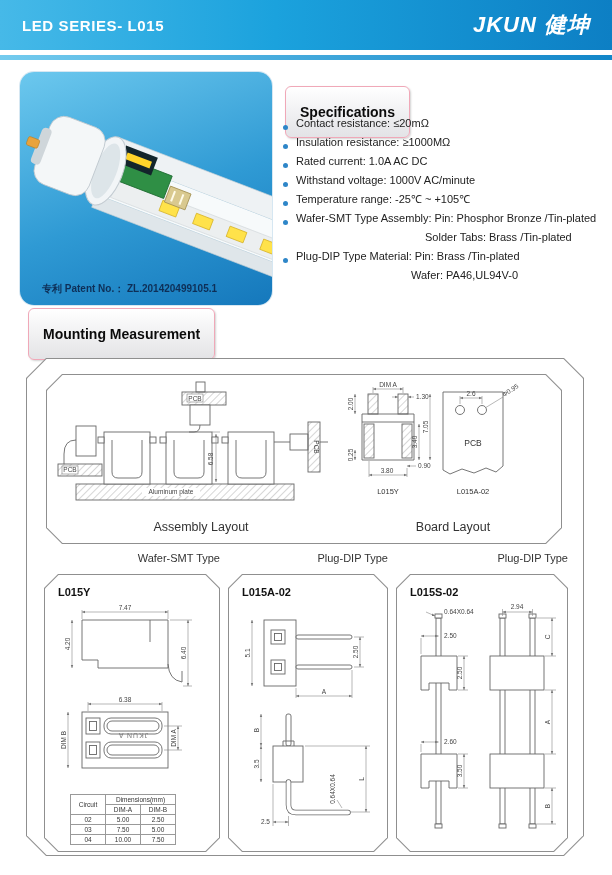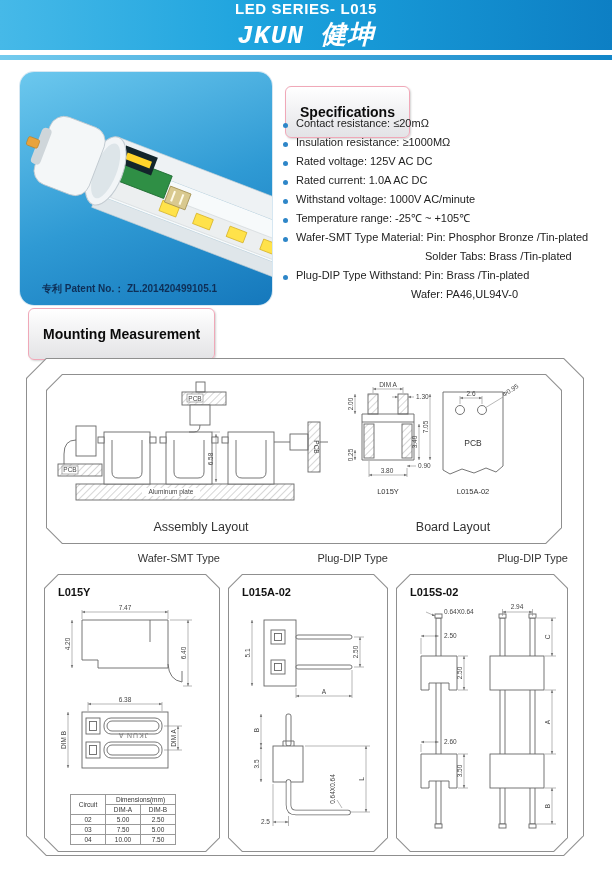--- a/index.html
+++ b/index.html
@@ -1,38 +1,38 @@
 <!DOCTYPE html>
 <html><head>
 <meta charset="utf-8">
 <style>
   html,body{margin:0;padding:0;background:#fff;}
   .page{position:relative;width:612px;height:875px;background:#fff;overflow:hidden;
         font-family:"Liberation Sans",sans-serif;}
   
   .topbar{position:absolute;left:0;top:0;width:612px;height:50px;box-sizing:border-box;
           background:linear-gradient(90deg,#46b9e8 0%,#1ba2dd 45%,#0d7fc4 100%);
-          display:flex;align-items:center;justify-content:space-between;padding:0 22px;flex-direction:column;}
+          display:flex;align-items:center;justify-content:space-between;padding:0 22px;}
   .topbar-title{color:#fff;font-size:15px;font-weight:bold;letter-spacing:.6px;}
-  .topbar-logo{color:#fff;font-size:26px;font-weight:900;font-style:italic;letter-spacing:1px;font-family:Liberation Mono, monospace;}
+  .topbar-logo{color:#fff;font-size:22px;font-weight:900;font-style:italic;letter-spacing:1px;}
   .topbar-line{position:absolute;left:0;top:55px;width:612px;height:5px;
                background:linear-gradient(90deg,#74cbee,#1286c9);}
   
   .product-card{position:absolute;left:20px;top:72px;width:252px;height:233px;border-radius:14px;
                 background:linear-gradient(160deg,#6cc8ee 0%,#2f9ad4 55%,#1578bc 100%);
                 overflow:hidden;box-shadow:0 0 0 1px #d6e7f2;}
   .patent{position:absolute;left:22px;bottom:9px;color:#0e2f57;font-size:10px;font-weight:bold;}
   
   .pill{position:absolute;border:1px solid #f0a8b8;border-radius:6px;
         background:linear-gradient(180deg,#ffffff,#e3e3e6);color:#0b0b0b;font-weight:bold;
         font-size:14px;padding:17px 14px;box-shadow:1px 1px 2px rgba(0,0,0,.18);}
   
   .specs-list{position:absolute;left:283px;top:118px;width:326px;margin:0;padding:0;list-style:none;
               font-size:11px;color:#222;}
-  .spec-item{display:flex;align-items:center;margin-bottom:7.5px;line-height:11.5px;}
+  .spec-item{display:flex;align-items:flex-end;margin-bottom:7.5px;line-height:11.5px;}
   .bullet{width:5px;height:5px;border-radius:50%;background:#2e86c8;margin:3px 8px 0 0;flex:none;}
   .spec-sub{margin:0 0 7.5px 0;line-height:11.5px;}
   
   .chamfer{clip-path:polygon(var(--c) 0,calc(100% - var(--c)) 0,100% var(--c),
            100% calc(100% - var(--c)),calc(100% - var(--c)) 100%,var(--c) 100%,
            0 calc(100% - var(--c)),0 var(--c));position:absolute;}
   .ch-border{background:#8f8f8f;}
   .ch-fill{background:#fff;}
   
   .caption{position:absolute;font-size:12.5px;color:#333;text-align:center;}
@@ -98,42 +98,38 @@
     <li class="spec-item">
         <span class="bullet"></span>
         <span>Contact resistance: ≤20mΩ</span>
       </li>
     <li class="spec-item">
         <span class="bullet"></span>
         <span>Insulation resistance: ≥1000MΩ</span>
       </li>
     <li class="spec-item">
         <span class="bullet"></span>
-        <span>Rated voltage: 125V AC DC</span>
-      </li>
-    <li class="spec-item">
-        <span class="bullet"></span>
         <span>Rated current: 1.0A AC DC</span>
       </li>
     <li class="spec-item">
         <span class="bullet"></span>
         <span>Withstand voltage: 1000V AC/minute</span>
       </li>
     <li class="spec-item">
         <span class="bullet"></span>
         <span>Temperature range: -25℃ ~ +105℃</span>
       </li>
     <li class="spec-item">
         <span class="bullet"></span>
-        <span>Wafer-SMT Type Material: Pin: Phosphor Bronze /Tin-plated</span>
+        <span>Wafer-SMT Type Assembly: Pin: Phosphor Bronze /Tin-plated</span>
       </li>
     <li class="spec-sub" style="padding-left:142px;">Solder Tabs: Brass /Tin-plated</li>
     <li class="spec-item">
         <span class="bullet"></span>
-        <span>Plug-DIP Type Withstand: Pin: Brass /Tin-plated</span>
+        <span>Plug-DIP Type Material: Pin: Brass /Tin-plated</span>
       </li>
     <li class="spec-sub" style="padding-left:128px;">Wafer: PA46,UL94V-0</li>
   </ul>
 
   <div class="pill" style="left:28px;top:308px;">Mounting Measurement</div>
 
   <div class="chamfer ch-border" style="left:26px;top:358px;width:558px;height:498px;--c:20px;"></div>
   <div class="chamfer ch-fill" style="left:27px;top:359px;width:556px;height:496px;--c:19.5px;"></div>
 
   <div class="chamfer ch-border" style="left:46px;top:374px;width:516px;height:170px;--c:16px;"></div>

